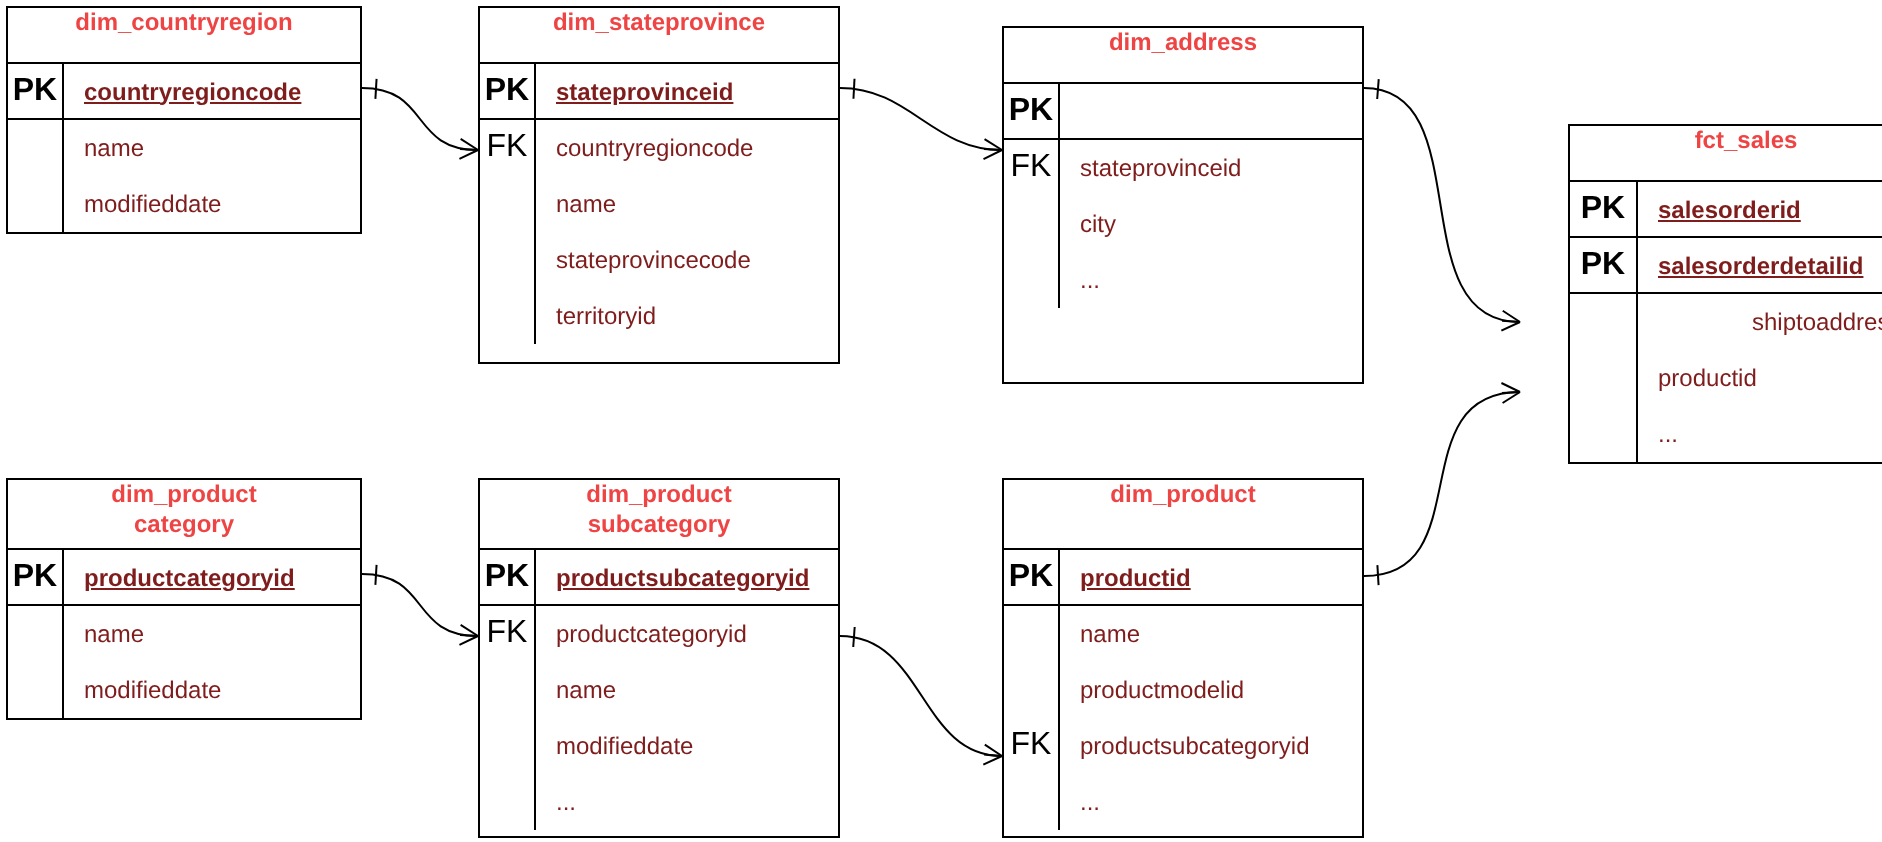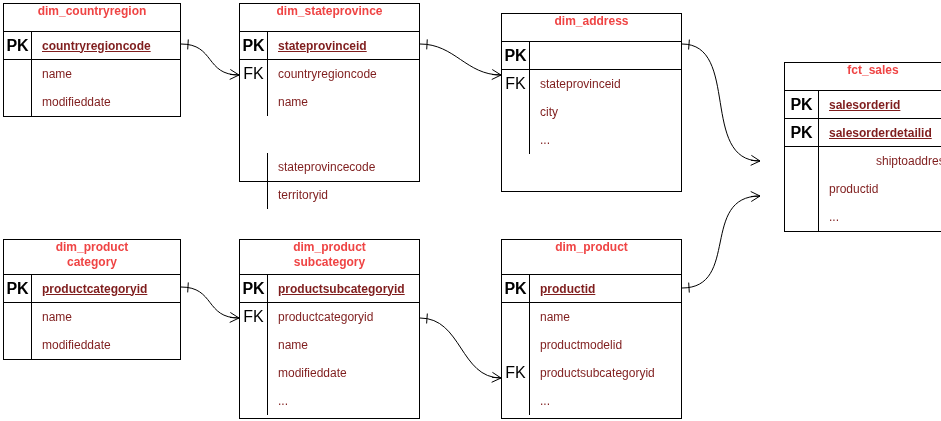--- a/index.html
+++ b/index.html
@@ -165,21 +165,21 @@
             <div class="name-cell pk">stateprovinceid</div>
           </div>
           <div class="attr-row" style="border-color: rgb(0, 0, 0);">
             <div class="key-cell" style="width: 28px; min-width: 28px; border-color: rgb(0, 0, 0);">FK</div>
             <div class="name-cell">countryregioncode</div>
           </div>
           <div class="attr-row" style="border-color: rgb(0, 0, 0);">
             <div class="key-cell" style="width: 28px; min-width: 28px; border-color: rgb(0, 0, 0);"></div>
             <div class="name-cell">name</div>
           </div>
-          <div class="attr-row" style="border-color: rgb(0, 0, 0); margin-top: 37px;">
+          <div class="attr-row" style="border-color: rgb(0, 0, 0);">
             <div class="key-cell" style="width: 28px; min-width: 28px; border-color: rgb(0, 0, 0);"></div>
             <div class="name-cell">stateprovincecode</div>
           </div>
           <div class="attr-row" style="border-color: rgb(0, 0, 0);">
             <div class="key-cell" style="width: 28px; min-width: 28px; border-color: rgb(0, 0, 0);"></div>
             <div class="name-cell">territoryid</div>
           </div>
         </div>
       </div>
       <div class="entity" style="left: 501px; top: 13px; width: 181px; height: 179px; border-color: rgb(0, 0, 0);">

